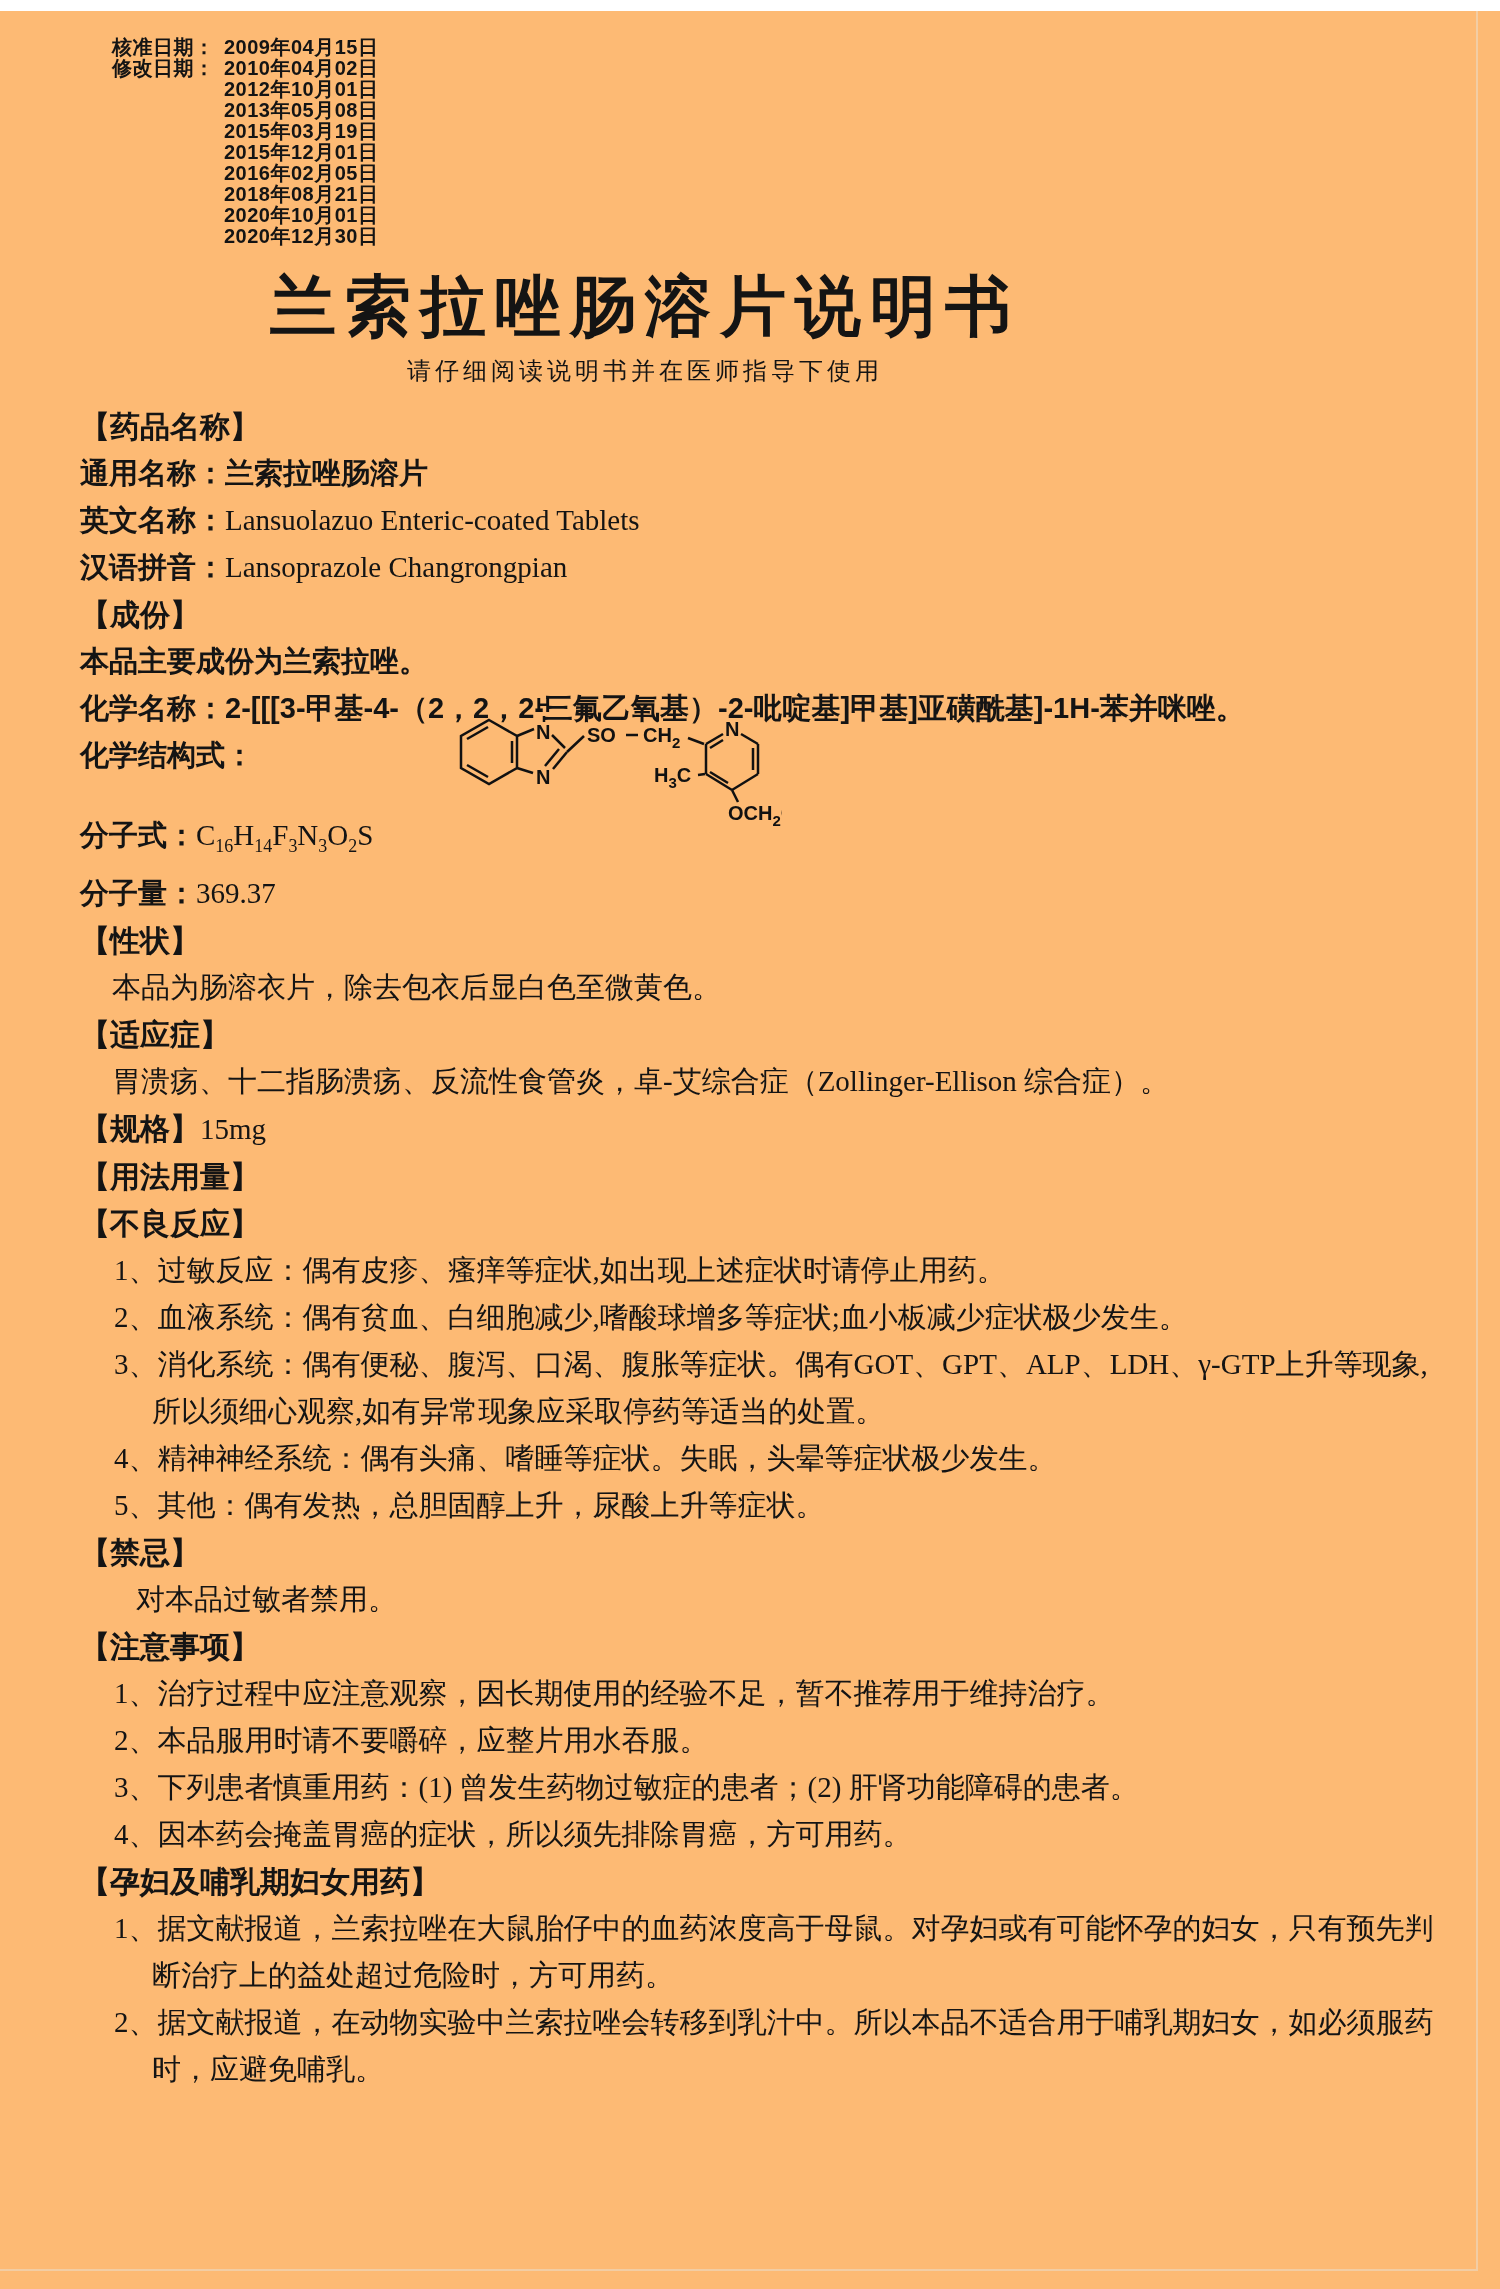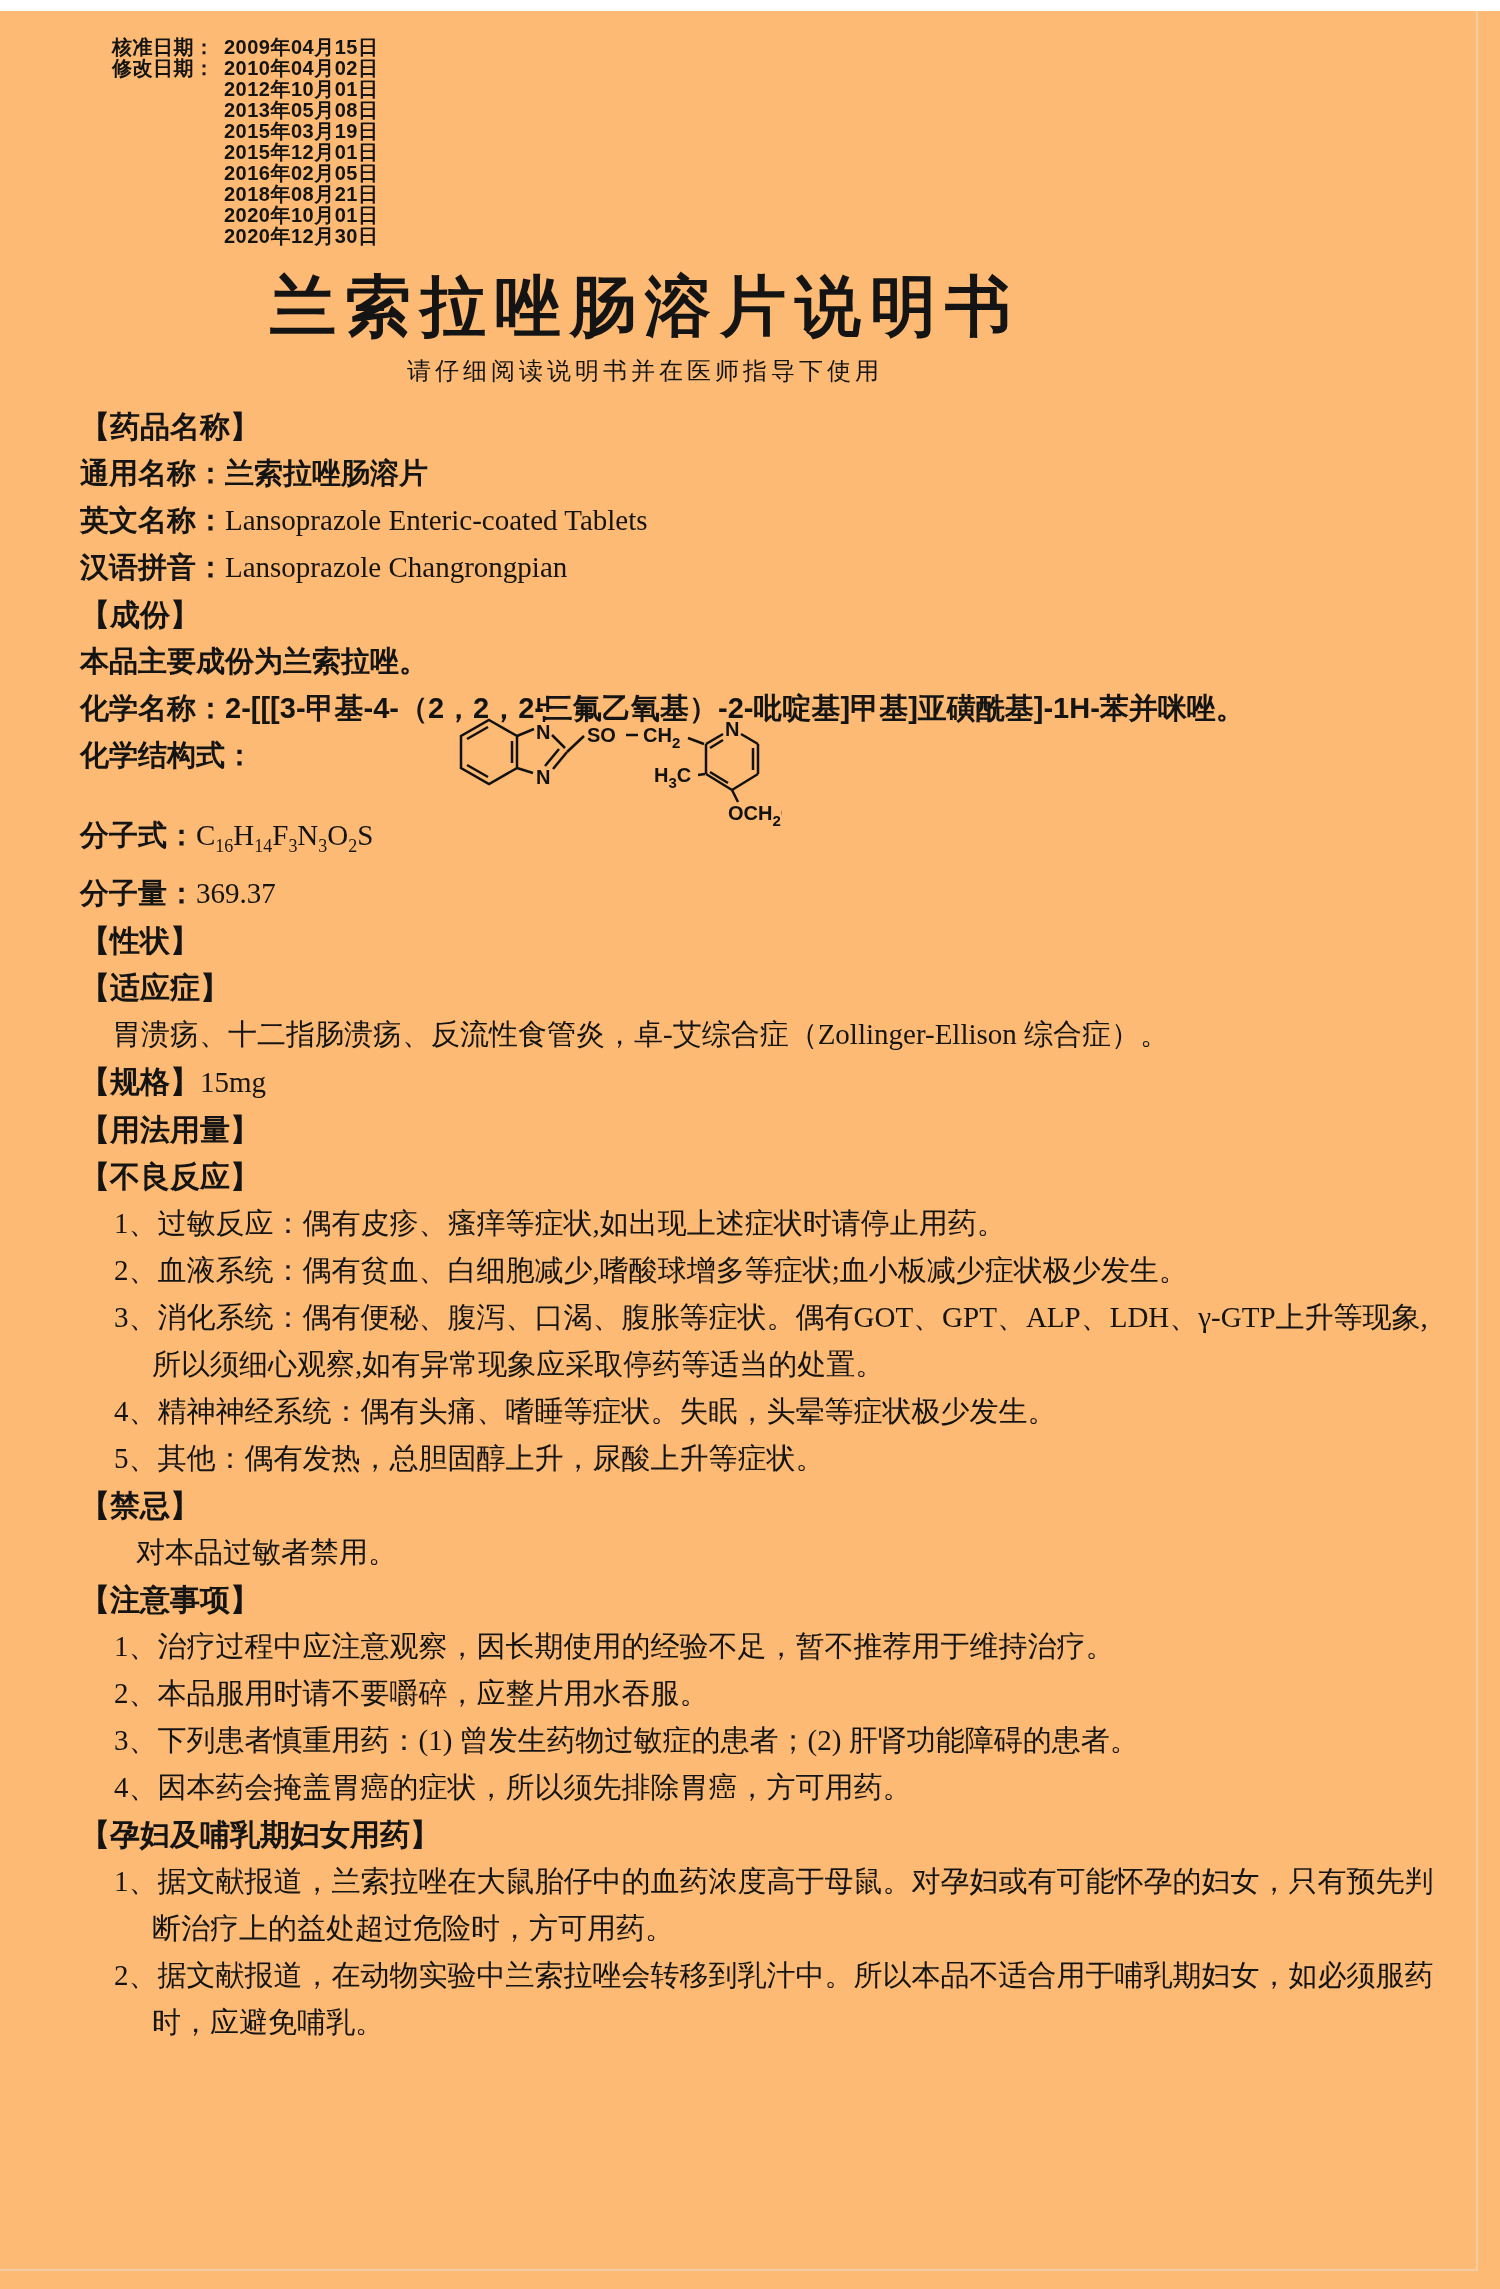--- a/index.html
+++ b/index.html
@@ -109,21 +109,21 @@
       </div>
   </div>
 
   <div class="title">兰索拉唑肠溶片说明书</div>
   <div class="subtitle">请仔细阅读说明书并在医师指导下使用</div>
 
   <div class="content">
 
     <div class="heading">【药品名称】</div>
     <div class="line-sans"><span>通用名称：</span><span>兰索拉唑肠溶片</span></div>
-    <div class="line-sans"><span>英文名称：</span><span class="val-serif">Lansoprazole Enteric-coated Tablets</span></div>
+    <div class="line-sans"><span>英文名称：</span><span class="val-serif">Lansuolazuo Enteric-coated Tablets</span></div>
     <div class="line-sans"><span>汉语拼音：</span><span class="val-serif">Lansoprazole Changrongpian</span></div>
 
     <div class="heading">【成份】</div>
     <div class="line-sans">本品主要成份为兰索拉唑。</div>
     <div class="line-sans">化学名称：2-[[[3-甲基-4-（2，2，2-三氟乙氧基）-2-吡啶基]甲基]亚磺酰基]-1H-苯并咪唑。</div>
 
     <div class="struct-row">
       <span class="line-sans">化学结构式：</span>
       <svg class="struct-svg" width="350" height="136" viewBox="0 0 350 136">
 
@@ -164,20 +164,21 @@
 
         <line x1="300" y1="96" x2="306" y2="108"></line>
         <text x="296" y="126"><tspan>OCH</tspan><tspan dy="6" font-size="15">2</tspan><tspan dy="-6">CF</tspan><tspan dy="6" font-size="15">3</tspan></text>
       </svg>
     </div>
 
     <div class="line-sans"><span>分子式：</span><span class="val-serif"><span>C</span><sub>16</sub><span>H</span><sub>14</sub><span>F</span><sub>3</sub><span>N</span><sub>3</sub><span>O</span><sub>2</sub><span>S</span></span></div>
     <div class="line-sans"><span>分子量：</span><span class="val-serif">369.37</span></div>
 
     <div class="heading">【性状】</div>
+    <div class="para">本品为肠溶衣片，除去包衣后显白色至微黄色。</div>
 
     <div class="heading">【适应症】</div>
     <div class="para">胃溃疡、十二指肠溃疡、反流性食管炎，卓-艾综合症（Zollinger-Ellison 综合症）。</div>
 
     <div class="spec-row">
       <span class="heading">【规格】</span><span class="spec-val">15mg</span>
     </div>
 
     <div class="heading">【用法用量】</div>
 

